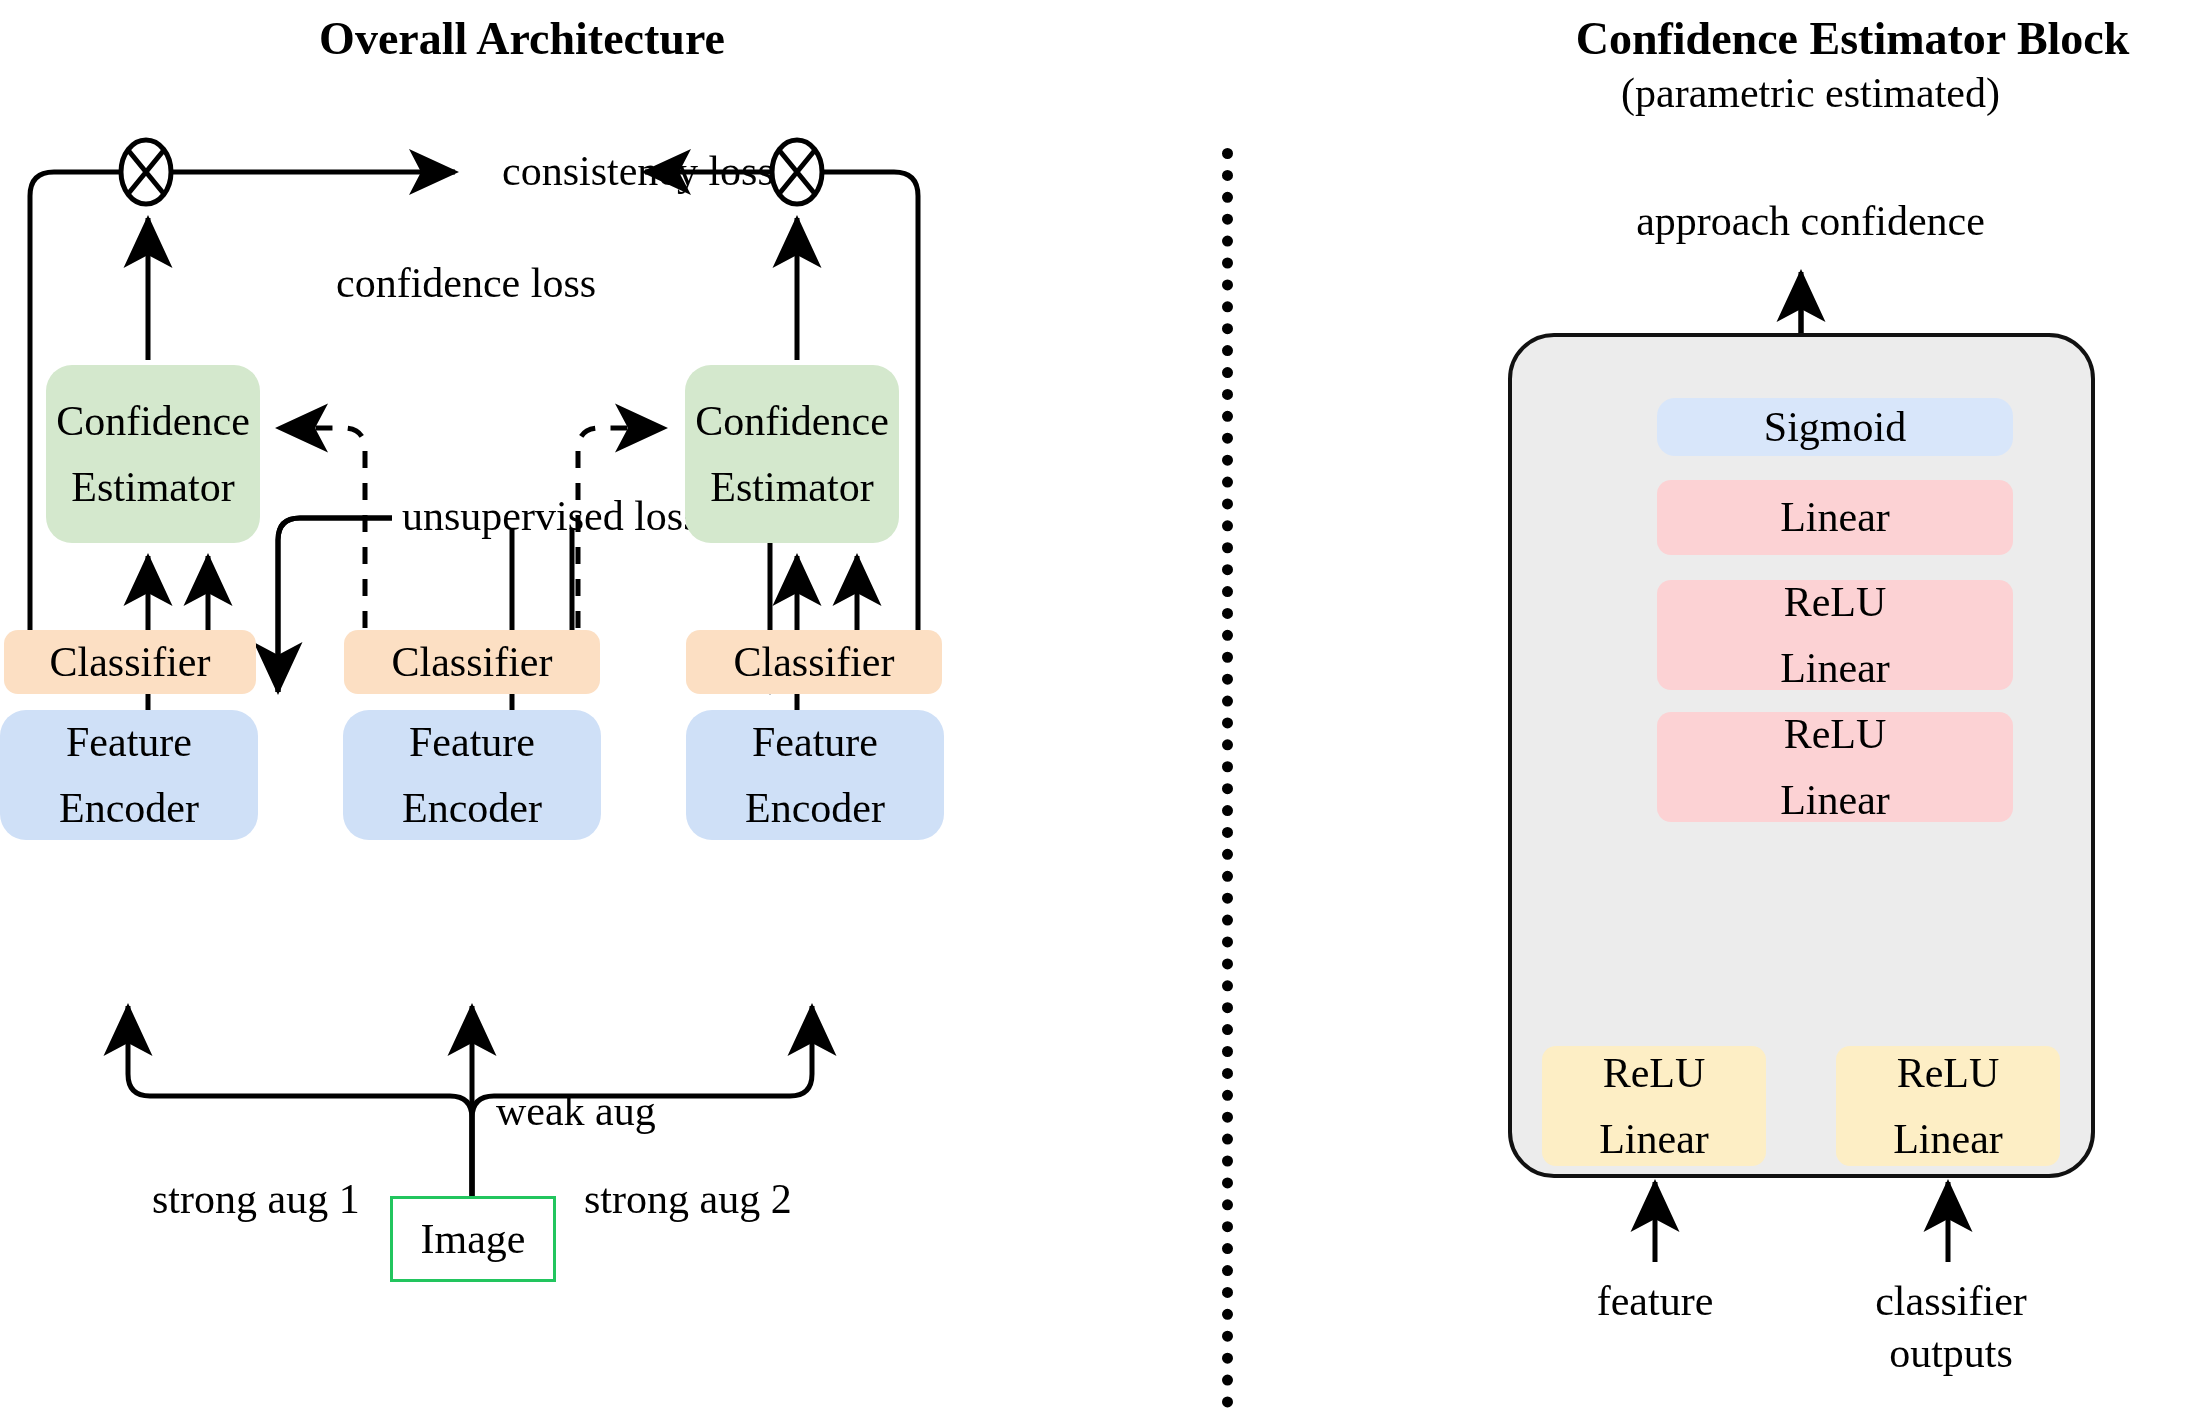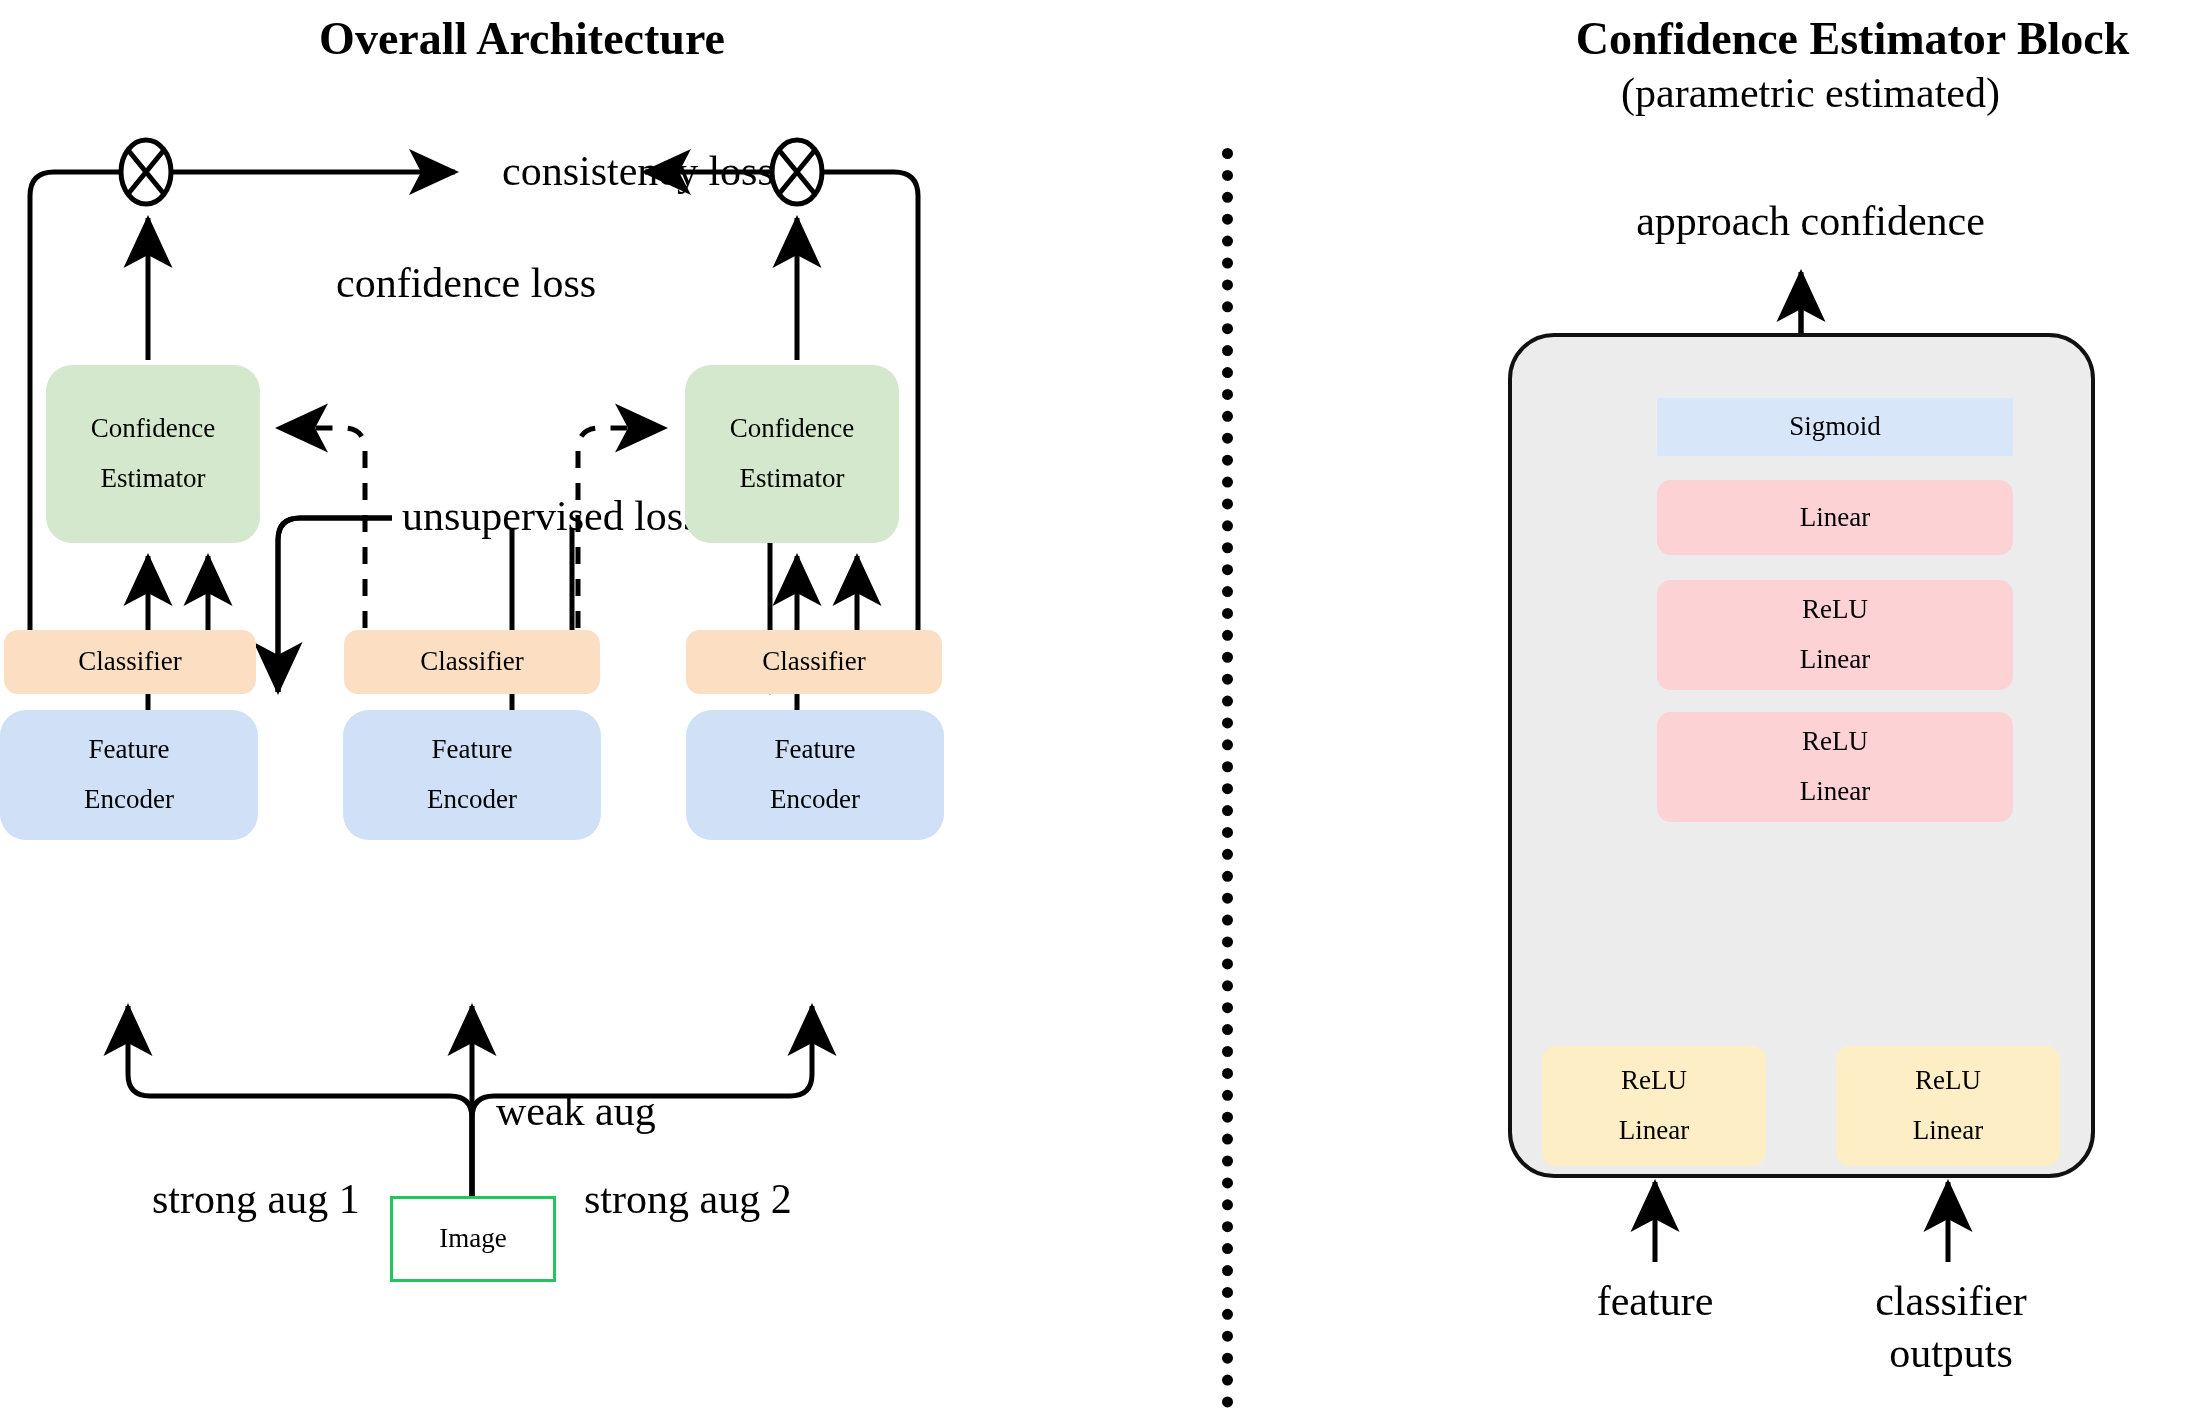--- a/index.html
+++ b/index.html
@@ -28,28 +28,28 @@
     line-height:1.12;
   }
   .lbl.ctr{text-align:center;}
 
   .node{
     position:absolute;
     display:flex;
     align-items:center;
     justify-content:center;
     text-align:center;
-    font-size:27px;
+    font-size:42px;
     line-height:1.1;
     box-sizing:border-box;
     gap:20px;
   }
   .r-lg{border-radius:26px;}
   .r-md{border-radius:14px;}
-  .r-sm{border-radius:2px;}
+  .r-sm{border-radius:18px;}
 
   .n-conf{background:#d4e8cd;}
   .n-clf{background:#fcdfc3;}
   .n-enc{background:#cfe0f7;}
   .n-img{background:#ffffff;border:3px solid #22c55e;border-radius:0;}
 
   .n-sig{background:#d8e6fa;}
   .n-pink{background:#fcd2d4;}
   .n-yel{background:#fdeec5;}
 

